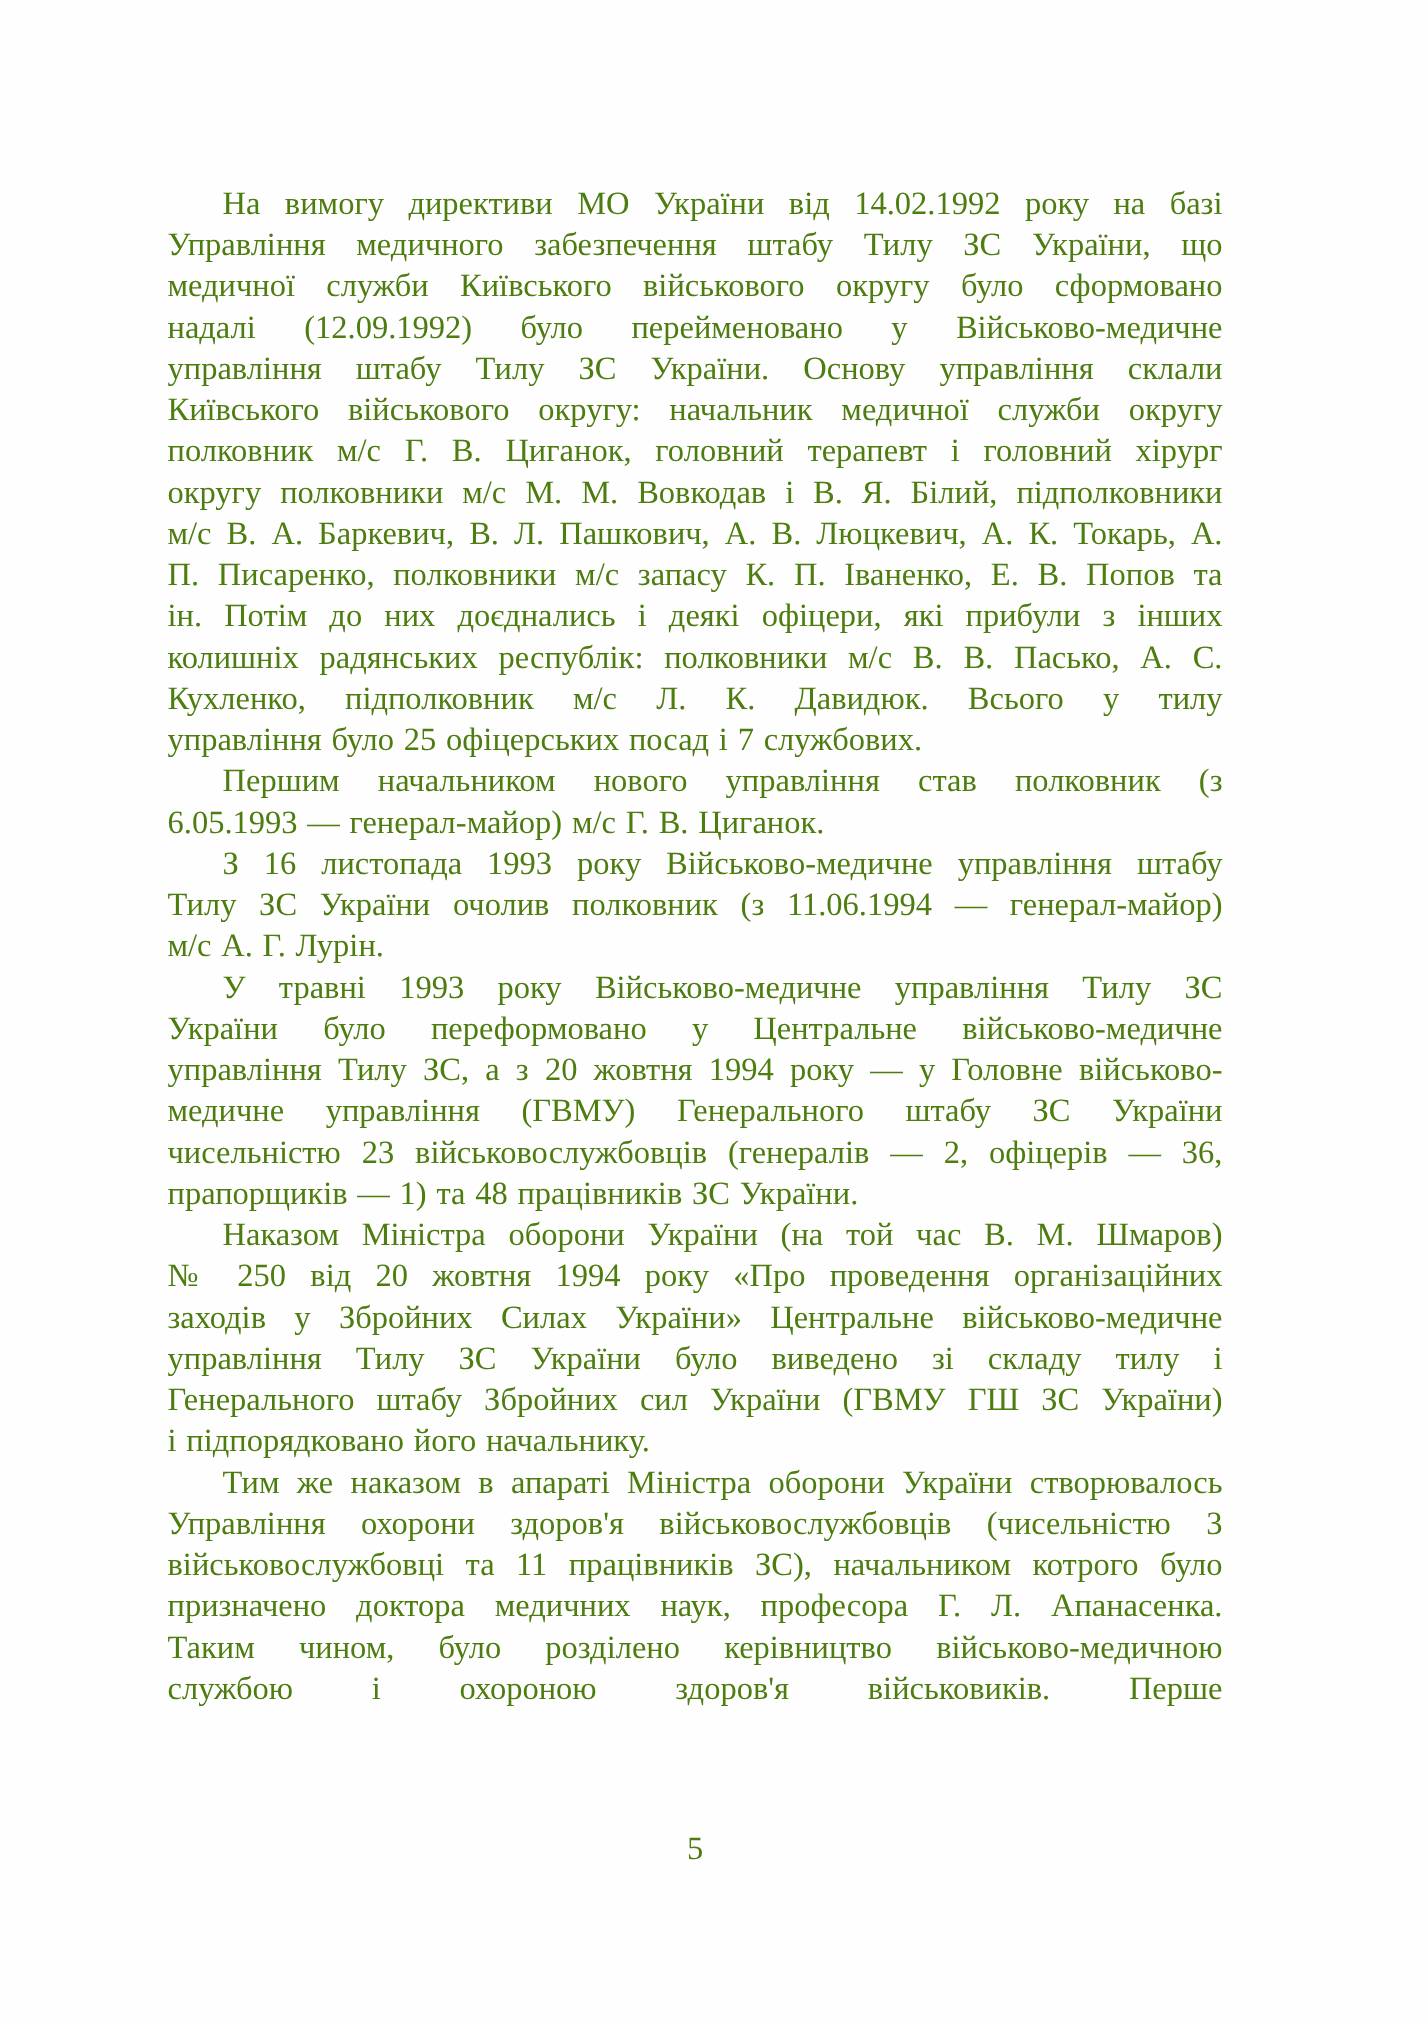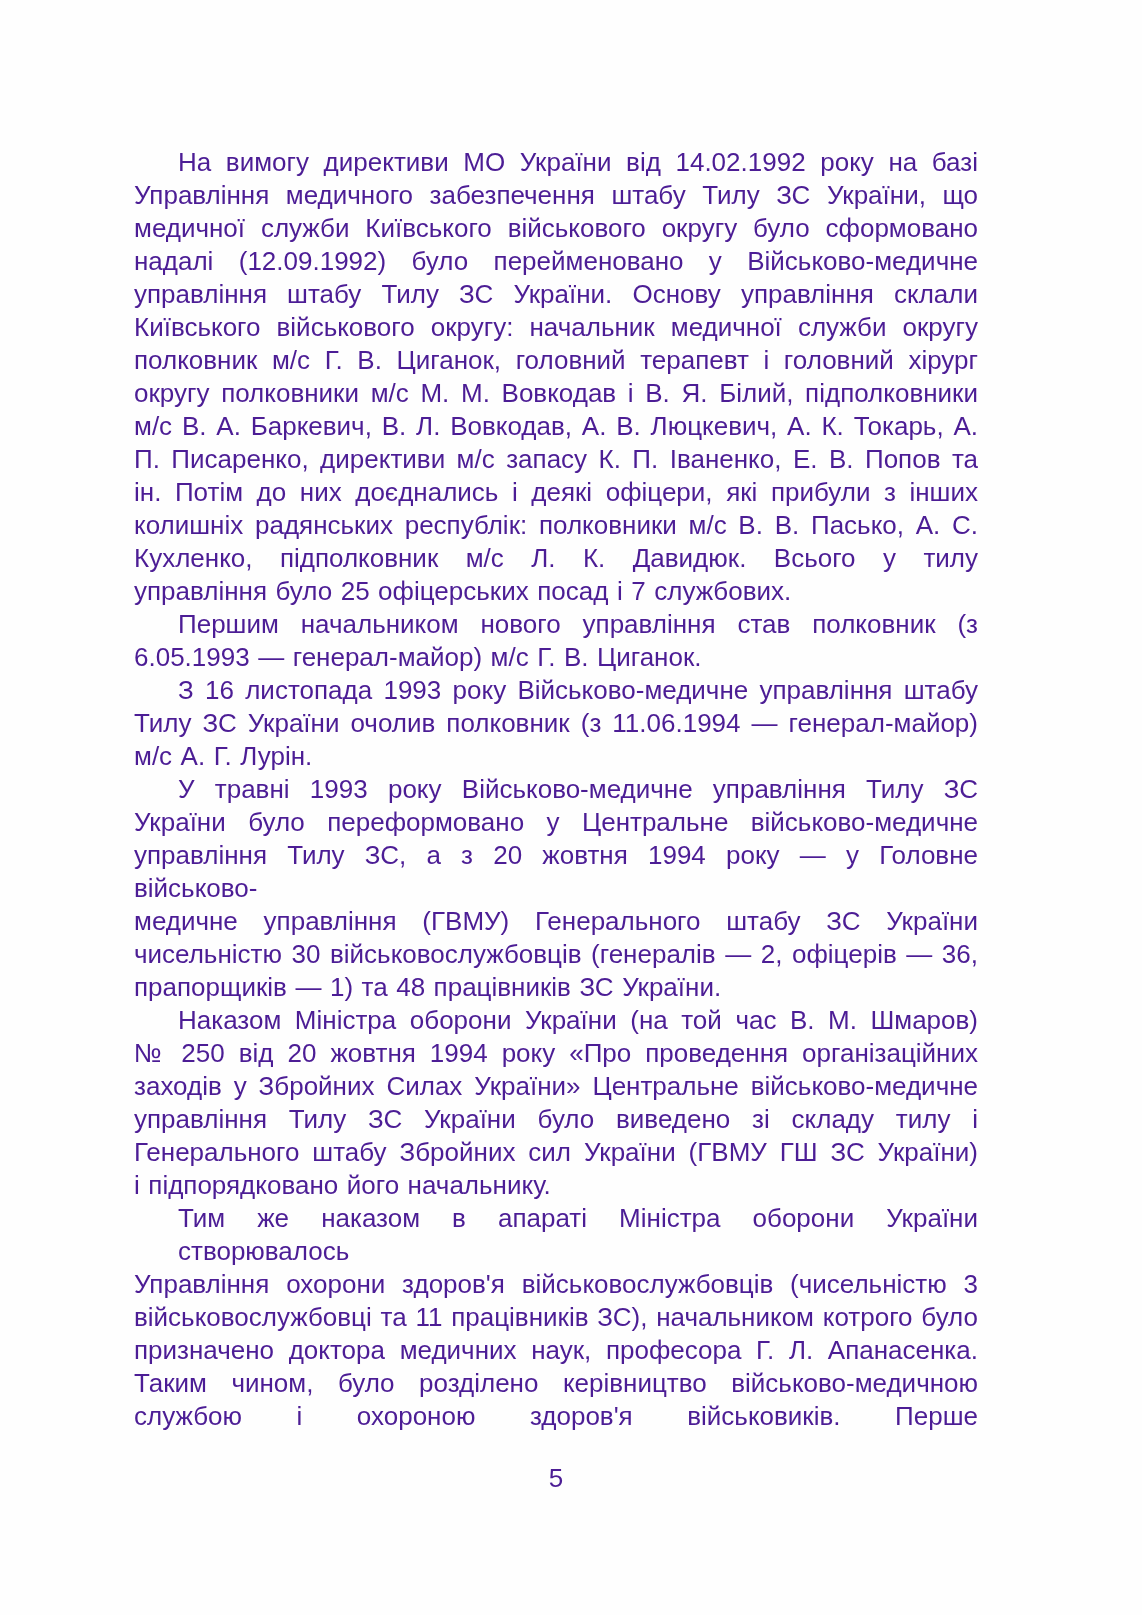--- a/index.html
+++ b/index.html
@@ -6,22 +6,22 @@
     margin: 0;
     padding: 0;
     background: #ffffff;
   }
   .page {
     position: relative;
     width: 1142px;
     height: 1615px;
     background: #fefefe;
     overflow: hidden;
-    font-family: Liberation Sans, sans-serif;
-    color: #4c1d95;
+    font-family: Liberation Serif, serif;
+    color: #4d7c0f;
   }
   .text-block {
     position: absolute;
     left: 134px;
     top: 146px;
     width: 844px;
     font-size: 26px;
     line-height: 33px;
   }
   .para {
@@ -57,42 +57,42 @@
   <div class="text-block">
       <div class="para">
         <div class="line indent">На вимогу директиви МО України від 14.02.1992 року на базі</div>
         <div class="line">Управління медичного забезпечення штабу Тилу ЗС України, що</div>
         <div class="line">медичної служби Київського військового округу було сформовано</div>
         <div class="line">надалі (12.09.1992) було перейменовано у Військово-медичне</div>
         <div class="line">управління штабу Тилу ЗС України. Основу управління склали</div>
         <div class="line">Київського військового округу: начальник медичної служби округу</div>
         <div class="line">полковник м/с Г. В. Циганок, головний терапевт і головний хірург</div>
         <div class="line">округу полковники м/с М. М. Вовкодав і В. Я. Білий, підполковники</div>
-        <div class="line">м/с В. А. Баркевич, В. Л. Вовкодав, А. В. Люцкевич, А. К. Токарь, А.</div>
-        <div class="line">П. Писаренко, директиви м/с запасу К. П. Іваненко, Е. В. Попов та</div>
+        <div class="line">м/с В. А. Баркевич, В. Л. Пашкович, А. В. Люцкевич, А. К. Токарь, А.</div>
+        <div class="line">П. Писаренко, полковники м/с запасу К. П. Іваненко, Е. В. Попов та</div>
         <div class="line">ін. Потім до них доєднались і деякі офіцери, які прибули з інших</div>
         <div class="line">колишніх радянських республік: полковники м/с В. В. Пасько, А. С.</div>
         <div class="line">Кухленко, підполковник м/с Л. К. Давидюк. Всього у тилу</div>
         <div class="line noforce">управління було 25 офіцерських посад і 7 службових.</div>
       </div>
       <div class="para">
         <div class="line indent">Першим начальником нового управління став полковник (з</div>
         <div class="line noforce">6.05.1993 — генерал-майор) м/с Г. В. Циганок.</div>
       </div>
       <div class="para">
         <div class="line indent">З 16 листопада 1993 року Військово-медичне управління штабу</div>
         <div class="line">Тилу ЗС України очолив полковник (з 11.06.1994 — генерал-майор)</div>
         <div class="line noforce">м/с А. Г. Лурін.</div>
       </div>
       <div class="para">
         <div class="line indent">У травні 1993 року Військово-медичне управління Тилу ЗС</div>
         <div class="line">України було переформовано у Центральне військово-медичне</div>
         <div class="line">управління Тилу ЗС, а з 20 жовтня 1994 року — у Головне військово-</div>
         <div class="line">медичне управління (ГВМУ) Генерального штабу ЗС України</div>
-        <div class="line">чисельністю 30 військовослужбовців (генералів — 2, офіцерів — 36,</div>
+        <div class="line">чисельністю 23 військовослужбовців (генералів — 2, офіцерів — 36,</div>
         <div class="line noforce">прапорщиків — 1) та 48 працівників ЗС України.</div>
       </div>
       <div class="para">
         <div class="line indent">Наказом Міністра оборони України (на той час В. М. Шмаров)</div>
         <div class="line">№ 250 від 20 жовтня 1994 року «Про проведення організаційних</div>
         <div class="line">заходів у Збройних Силах України» Центральне військово-медичне</div>
         <div class="line">управління Тилу ЗС України було виведено зі складу тилу і</div>
         <div class="line">Генерального штабу Збройних сил України (ГВМУ ГШ ЗС України)</div>
         <div class="line noforce">і підпорядковано його начальнику.</div>
       </div>

